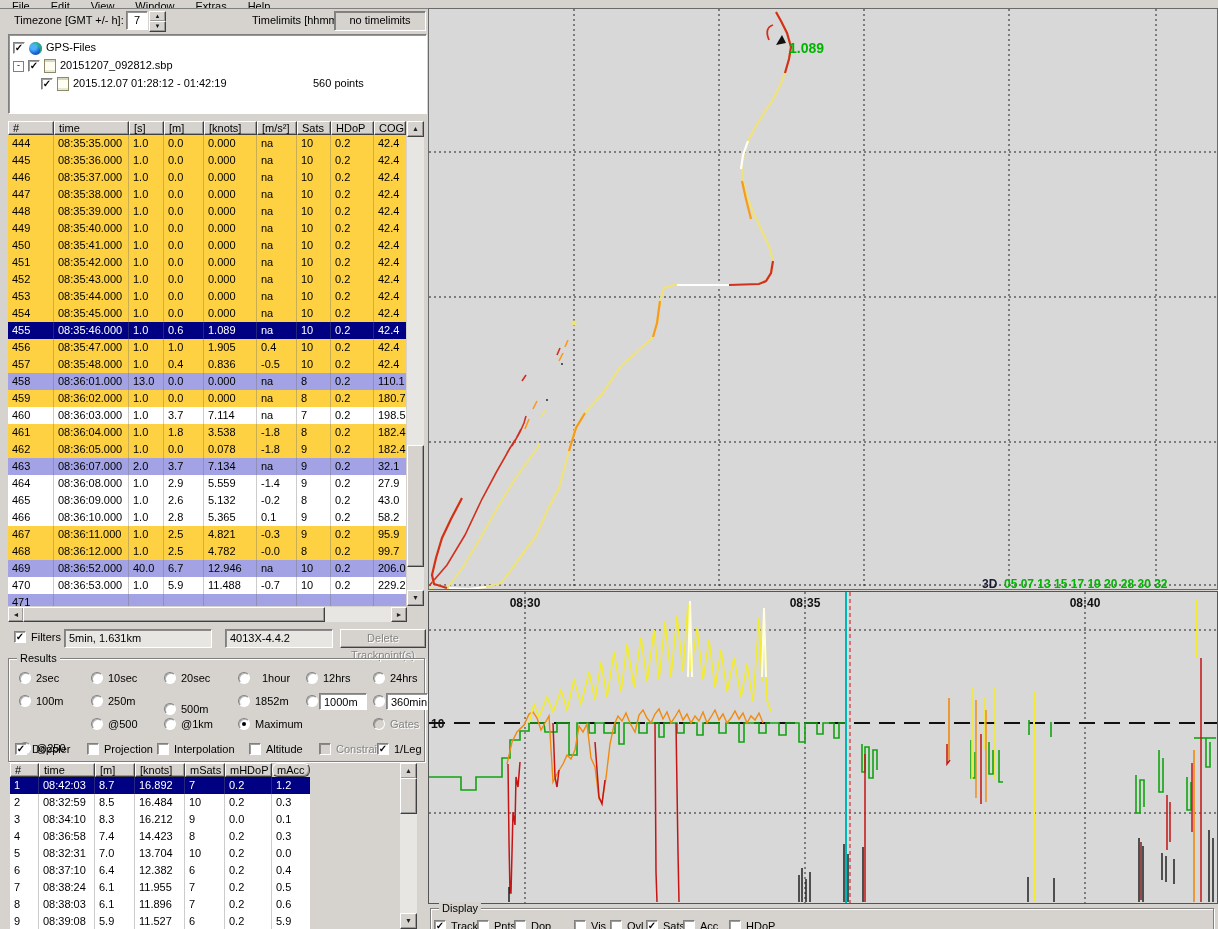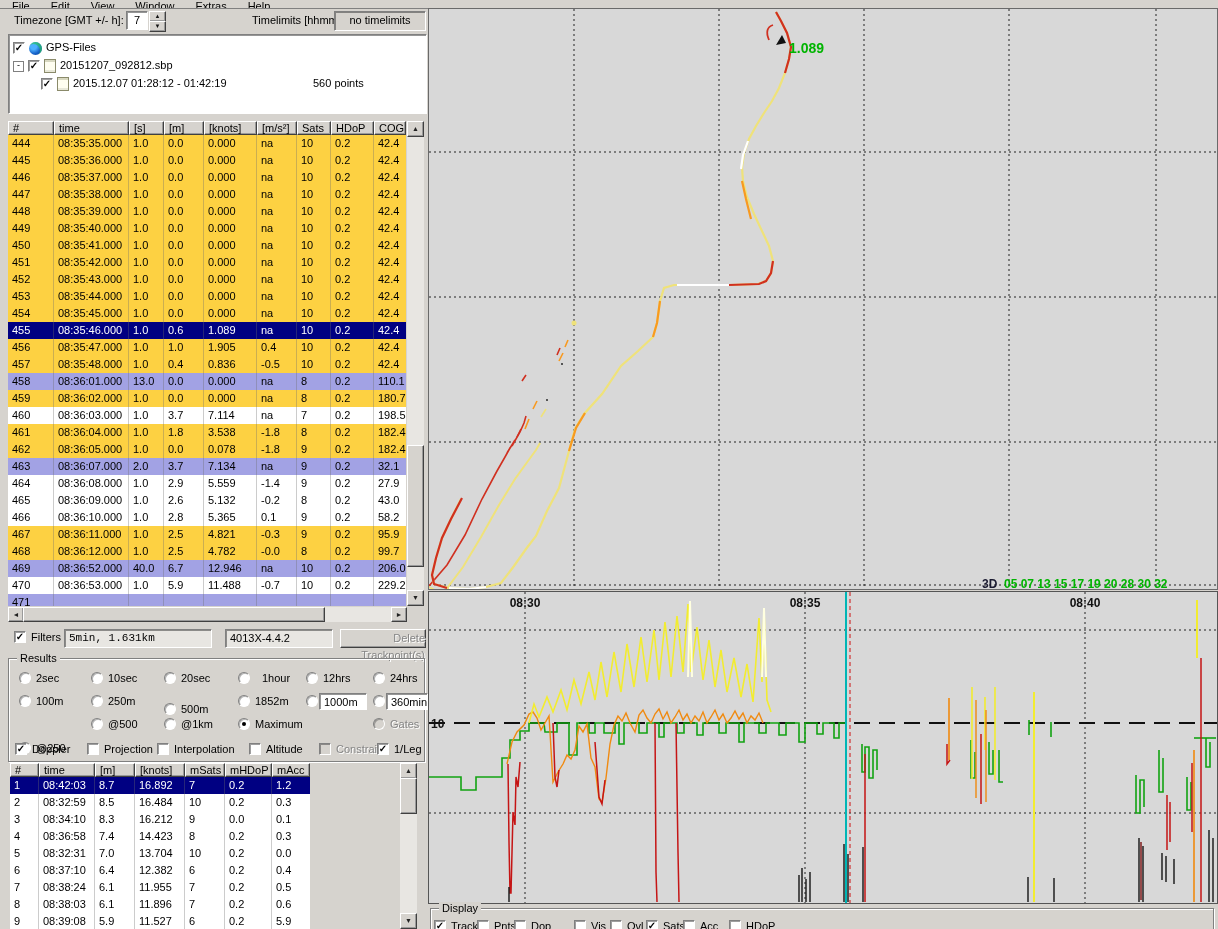--- a/index.html
+++ b/index.html
@@ -417,23 +417,23 @@
     <div class="thumb" style="left:15px;top:0;width:300px;height:13px;"></div>
     <div class="sbtn" style="left:383px;top:0;width:14px;height:13px;">►</div>
   </div>
 
   <div class="ritem" style="left:14px;top:631px;">
     <span class="cb">
         <span class="tick">✓</span>
       </span>
     <span>Filters</span>
   </div>
-  <div class="abs sunken field" style="left:64px;top:629px;width:148px;height:19px;background:#e8e6e2;font-family:Liberation Mono, monospace;">5min, 1.631km</div>
+  <div class="abs sunken field" style="left:64px;top:629px;width:148px;height:19px;background:#e8e6e2;">5min, 1.631km</div>
   <div class="abs sunken field" style="left:225px;top:629px;width:108px;height:19px;background:#e8e6e2;">4013X-4.4.2</div>
-  <div class="abs raised btn disabled" style="left:340px;top:629px;width:86px;height:19px;line-height:17px;text-align:right;">Delete Trackpoint(s)</div>
+  <div class="abs raised btn disabled" style="left:340px;top:629px;width:86px;height:19px;line-height:17px;">Delete Trackpoint(s)</div>
 
   <div class="abs gb" style="left:8px;top:658px;width:417px;height:104px;">
     <span class="leg">Results</span>
 
     <div class="ritem" style="left:10px;top:13px;">
         <span class="radio"></span>
         <span>2sec</span>
       </div>
     <div class="ritem" style="left:82px;top:13px;">
         <span class="radio"></span>
@@ -540,21 +540,21 @@
       </div>
   </div>
 
   <div class="abs" style="left:10px;top:763px;width:300px;height:14px;display:flex;">
     <span class="hcell rc0">#</span>
     <span class="hcell rc1">time</span>
     <span class="hcell rc2">[m]</span>
     <span class="hcell rc3">[knots]</span>
     <span class="hcell rc4">mSats</span>
     <span class="hcell rc5">mHDoP</span>
-    <span class="hcell rc6" style="border-right:1px solid #404040;">mAcc</span>
+    <span class="hcell rc6" style="border-right:1px solid #404040;border-radius:6px;">mAcc</span>
   </div>
   <div class="abs" id="res-rows" style="left:10px;top:777px;width:300px;height:152px;overflow:hidden;background:#fff;">
       <div class="trow bg-s">
         <span class="cell rc0">1</span>
         <span class="cell rc1">08:42:03</span>
         <span class="cell rc2">8.7</span>
         <span class="cell rc3">16.892</span>
         <span class="cell rc4">7</span>
         <span class="cell rc5">0.2</span>
         <span class="cell rc6">1.2</span>

